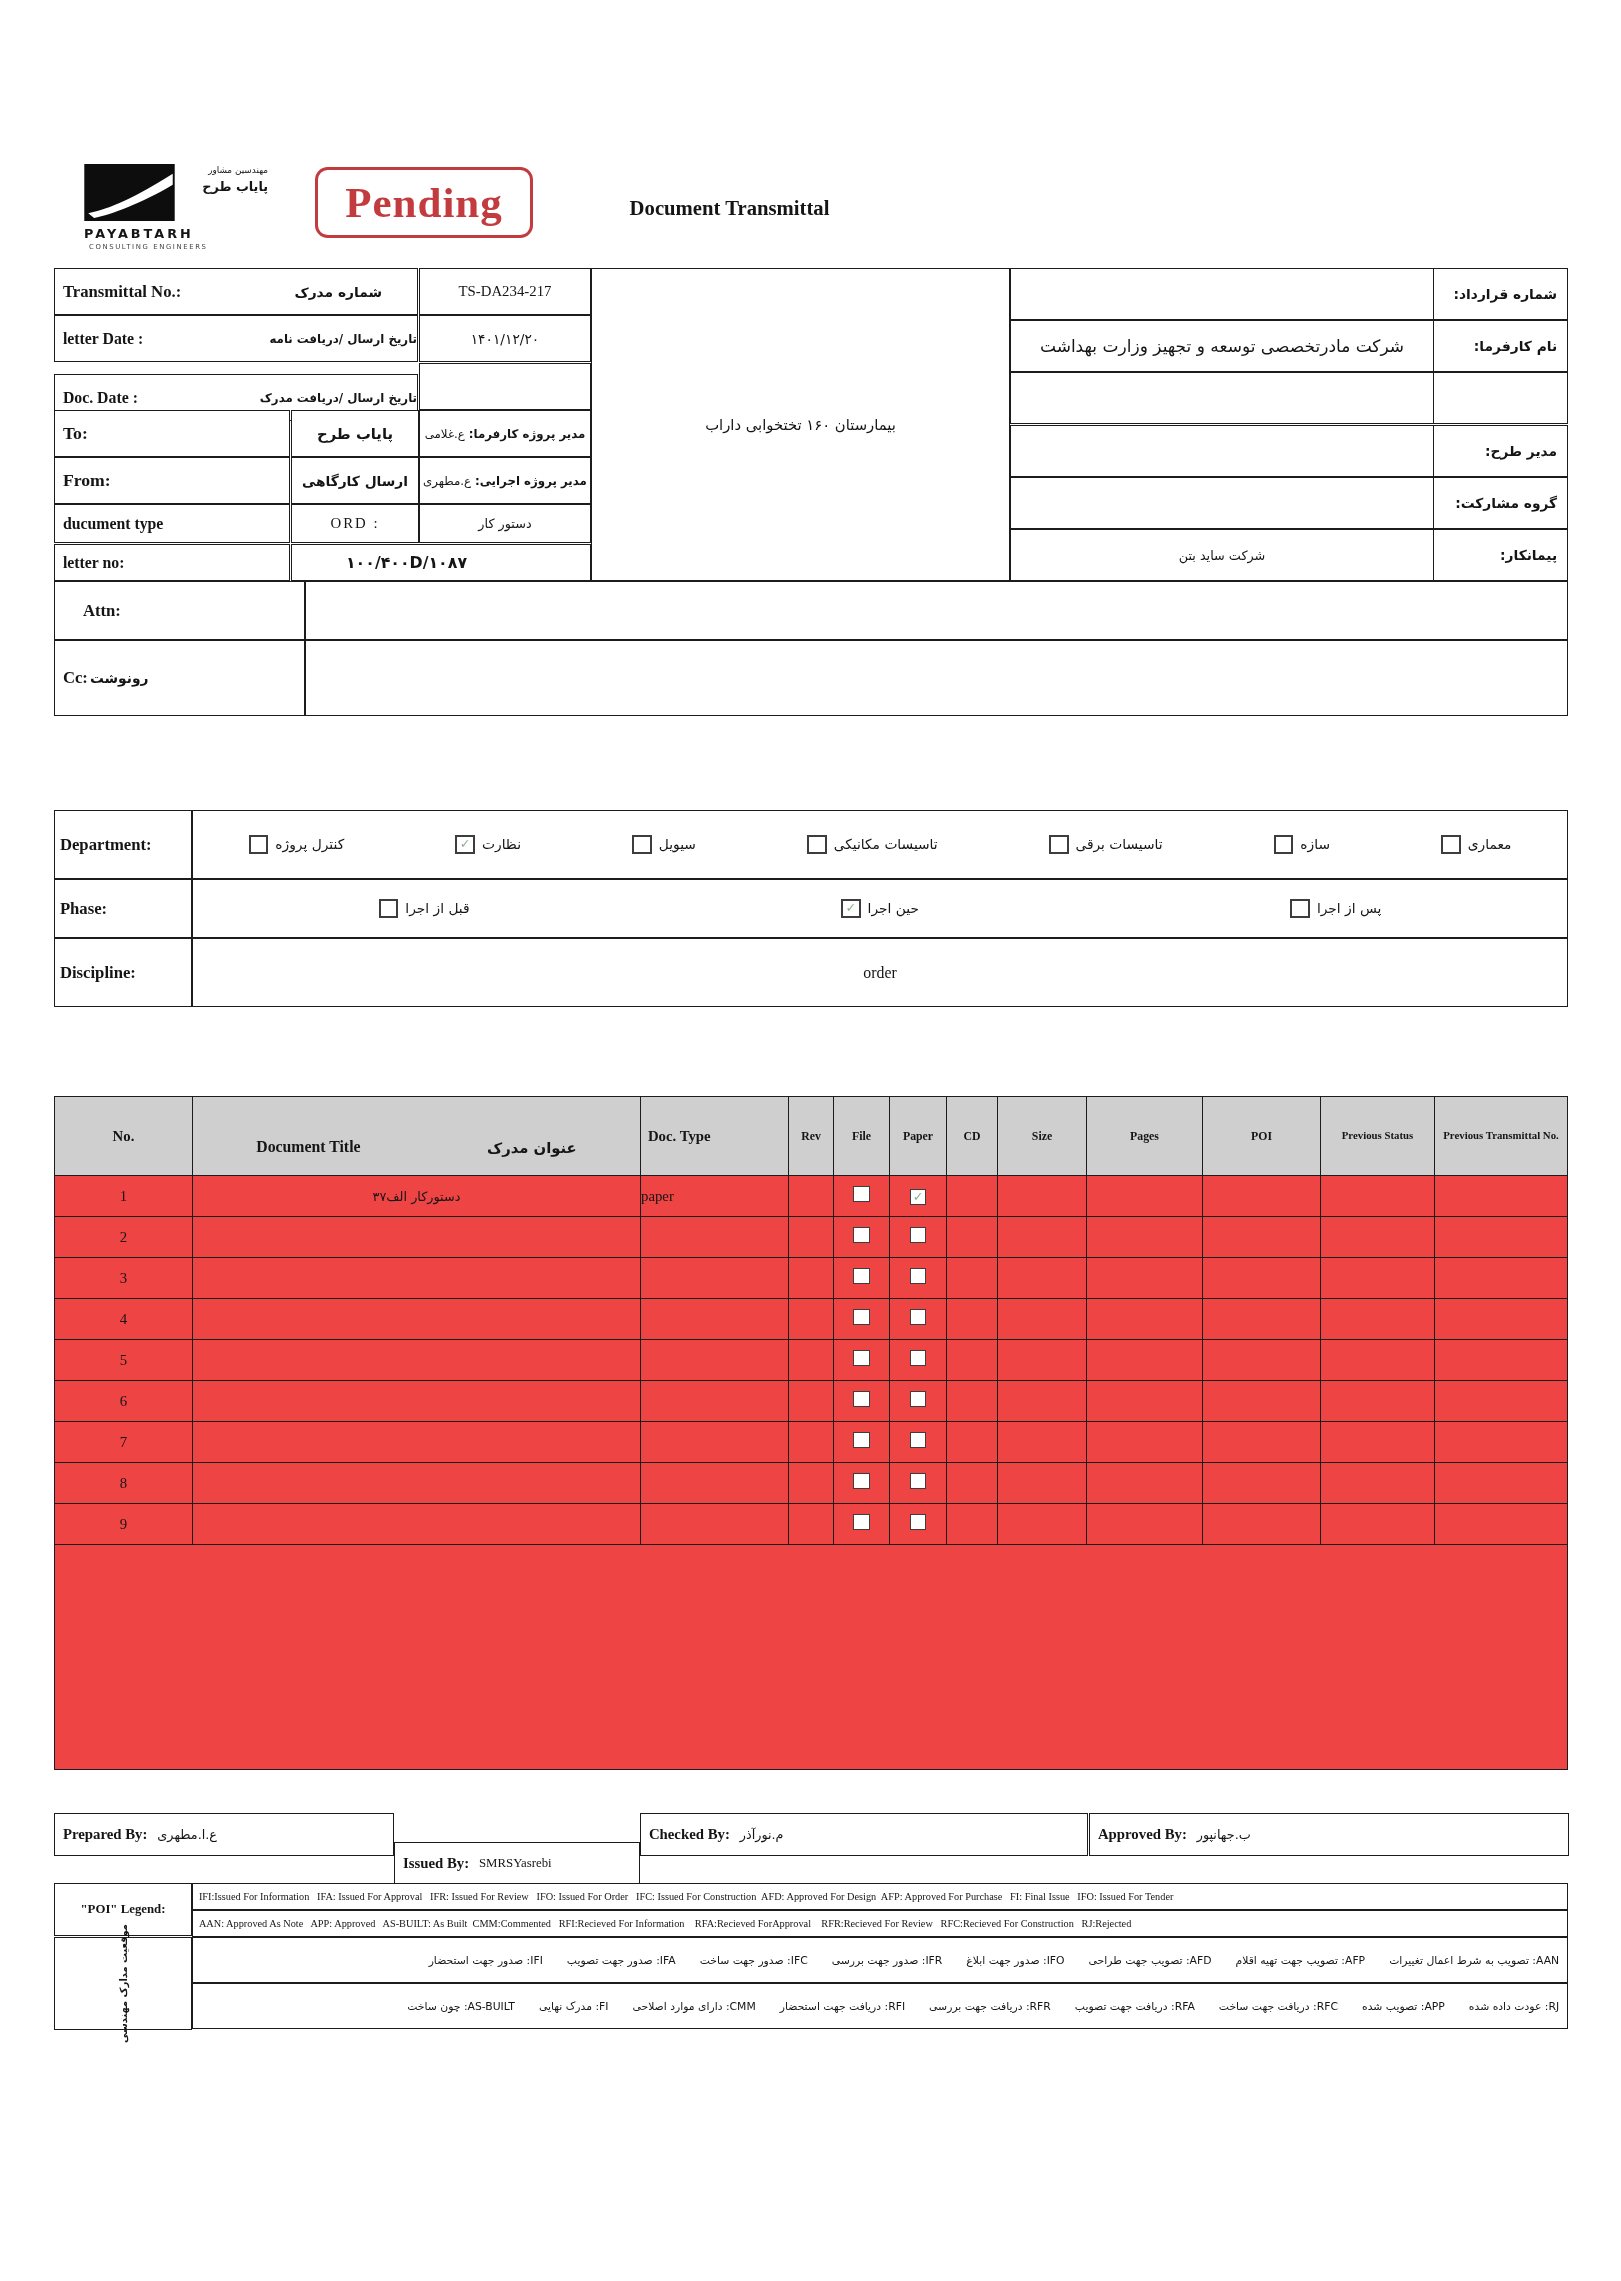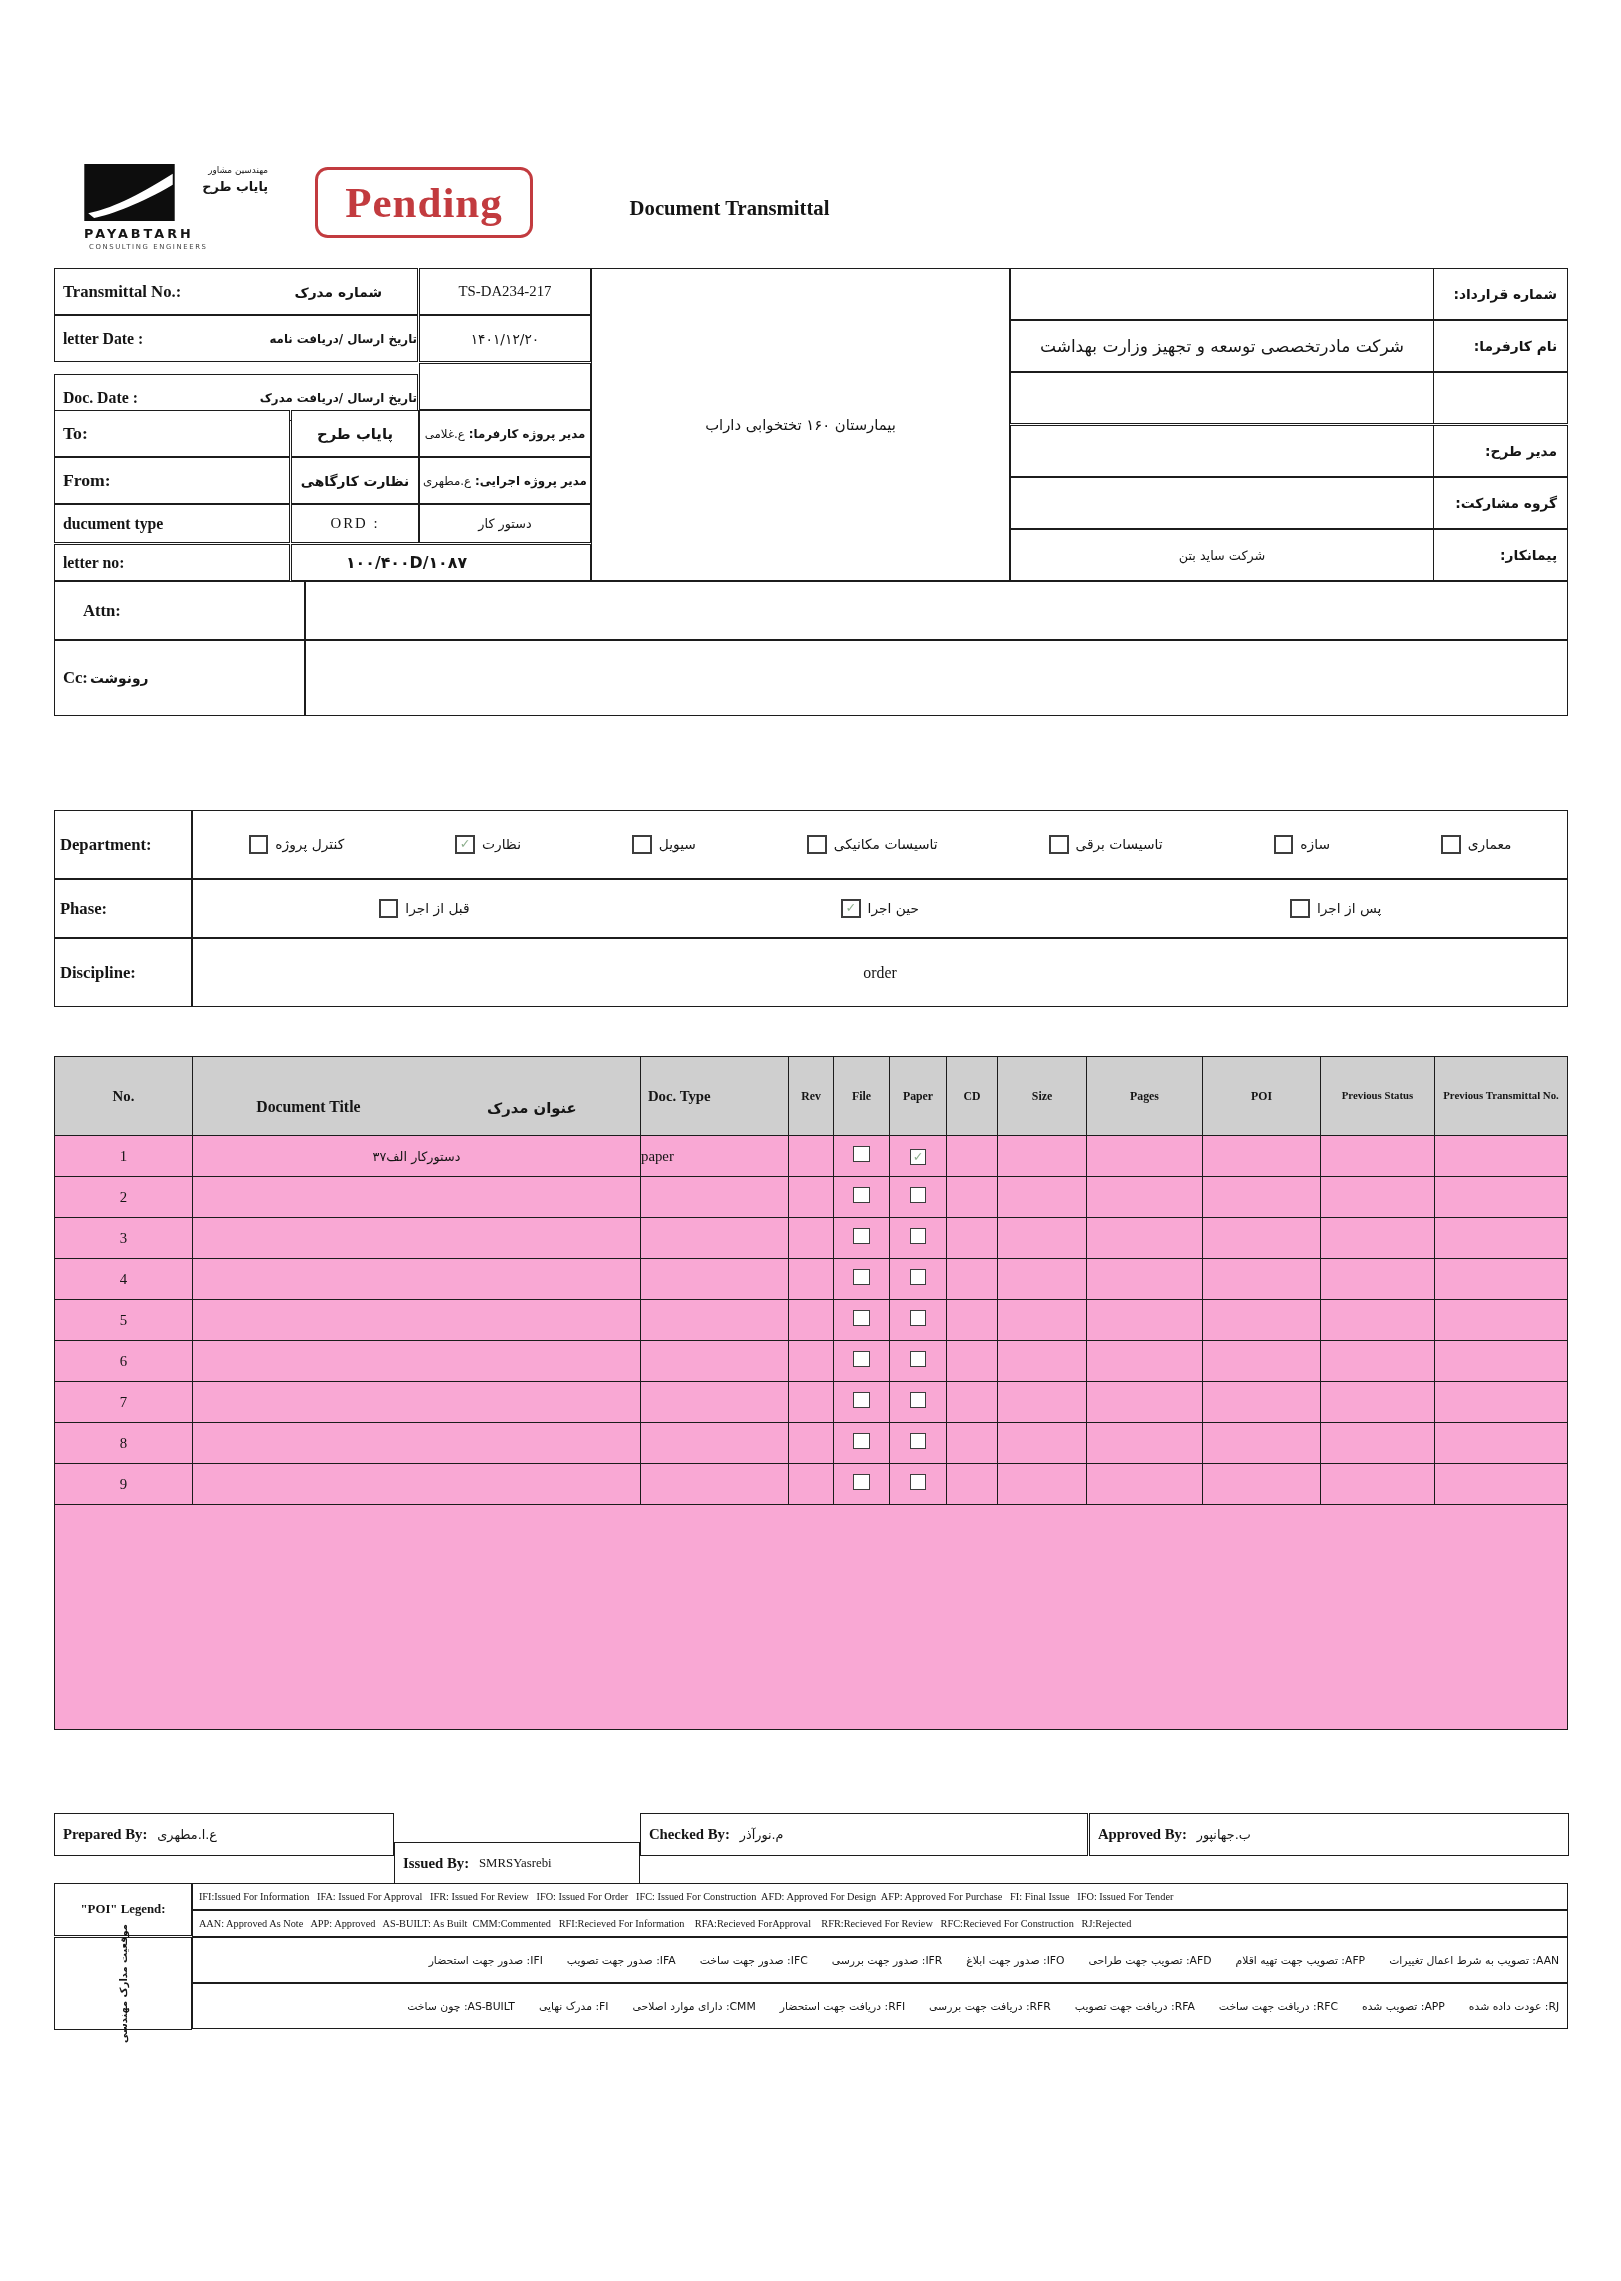--- a/index.html
+++ b/index.html
@@ -15,21 +15,21 @@
   .rtl{direction:rtl;}
   .pl8{padding-left:7.9px;}
   .mla{margin-left:auto;}
   .cb{width:15.8px;height:15.8px;border:2px solid #3d3d3d;display:inline-flex;align-items:center;justify-content:center;
       font-size:12.8px;line-height:1;color:#8fb08f;background:#fff;flex:0 0 auto;font-family:"DejaVu Sans",sans-serif;}
   .cbs{width:14.8px;height:14.8px;border-width:1.6px;}
   .opt{display:inline-flex;align-items:center;gap:6.9px;font-size:13.8px;font-family:"DejaVu Sans",sans-serif;}
   .stamp{position:absolute;left:315px;top:167px;width:212px;height:65px;border:3.9px solid #c23b3f;border-radius:12.8px;
          color:#c23b3f;font-size:43px;font-weight:bold;display:flex;align-items:center;justify-content:center;
          font-family:"Liberation Serif",serif;letter-spacing:1px;}
-  .doc-table{position:absolute;left:54px;top:1056px;border-collapse:collapse;table-layout:fixed;width:1514px;background:#f9a8d4;}
+  .doc-table{position:absolute;left:54px;top:1096px;border-collapse:collapse;table-layout:fixed;width:1514px;background:#ef4444;}
   .doc-table td,.doc-table th{border:1px solid #1c1c1c;padding:0;overflow:hidden;}
   .doc-table thead th{background:#cfcfcf;height:56px;font-weight:bold;}
   .doc-table tbody tr{height:41px;}
   .doc-table .tail{height:225px;}
   .c-no{text-align:center;font-size:14.8px;}
   .c-title{text-align:center;font-size:12.8px;}
   .c-type{text-align:left;font-size:14.8px;padding-left:6.9px;}
   .c-sm{text-align:center;}
   .hsmall{font-size:11.8px;}
   .hprev{font-size:10.8px;line-height:1.25;}
@@ -80,21 +80,21 @@
 </div>
 <div class="cell cen fa b" style="left:291px;top:410px;width:128px;height:47px;font-size:14.8px;">پایاب طرح</div>
 <div class="cell cen rtl" style="left:419px;top:410px;width:172px;height:47px;gap:3.9px;">
   <span class="fa b" style="font-size:11.8px;">مدیر پروژه کارفرما:</span>
   <span class="fa" style="font-size:11.8px;">ع.غلامی</span>
 </div>
 
 <div class="cell" style="left:54px;top:457px;width:236px;height:47px;">
   <span class="en b pl8" style="font-size:17.7px;">From:</span>
 </div>
-<div class="cell cen fa b" style="left:291px;top:457px;width:128px;height:47px;font-size:13.8px;">نظارت کارگاهی</div>
+<div class="cell cen fa b" style="left:291px;top:457px;width:128px;height:47px;font-size:13.8px;">ارسال کارگاهی</div>
 <div class="cell cen rtl" style="left:419px;top:457px;width:172px;height:47px;gap:3.9px;">
   <span class="fa b" style="font-size:11.8px;">مدیر پروژه اجرایی:</span>
   <span class="fa" style="font-size:11.8px;">ع.مطهری</span>
 </div>
 
 <div class="cell" style="left:54px;top:504px;width:236px;height:39px;">
   <span class="en b pl8" style="font-size:15.8px;">ducument type</span>
 </div>
 <div class="cell cen en" style="left:291px;top:504px;width:128px;height:39px;font-size:14.8px;letter-spacing:2px;">ORD :</div>
 <div class="cell cen fa" style="left:419px;top:504px;width:172px;height:39px;font-size:12.8px;">دستور کار</div>

